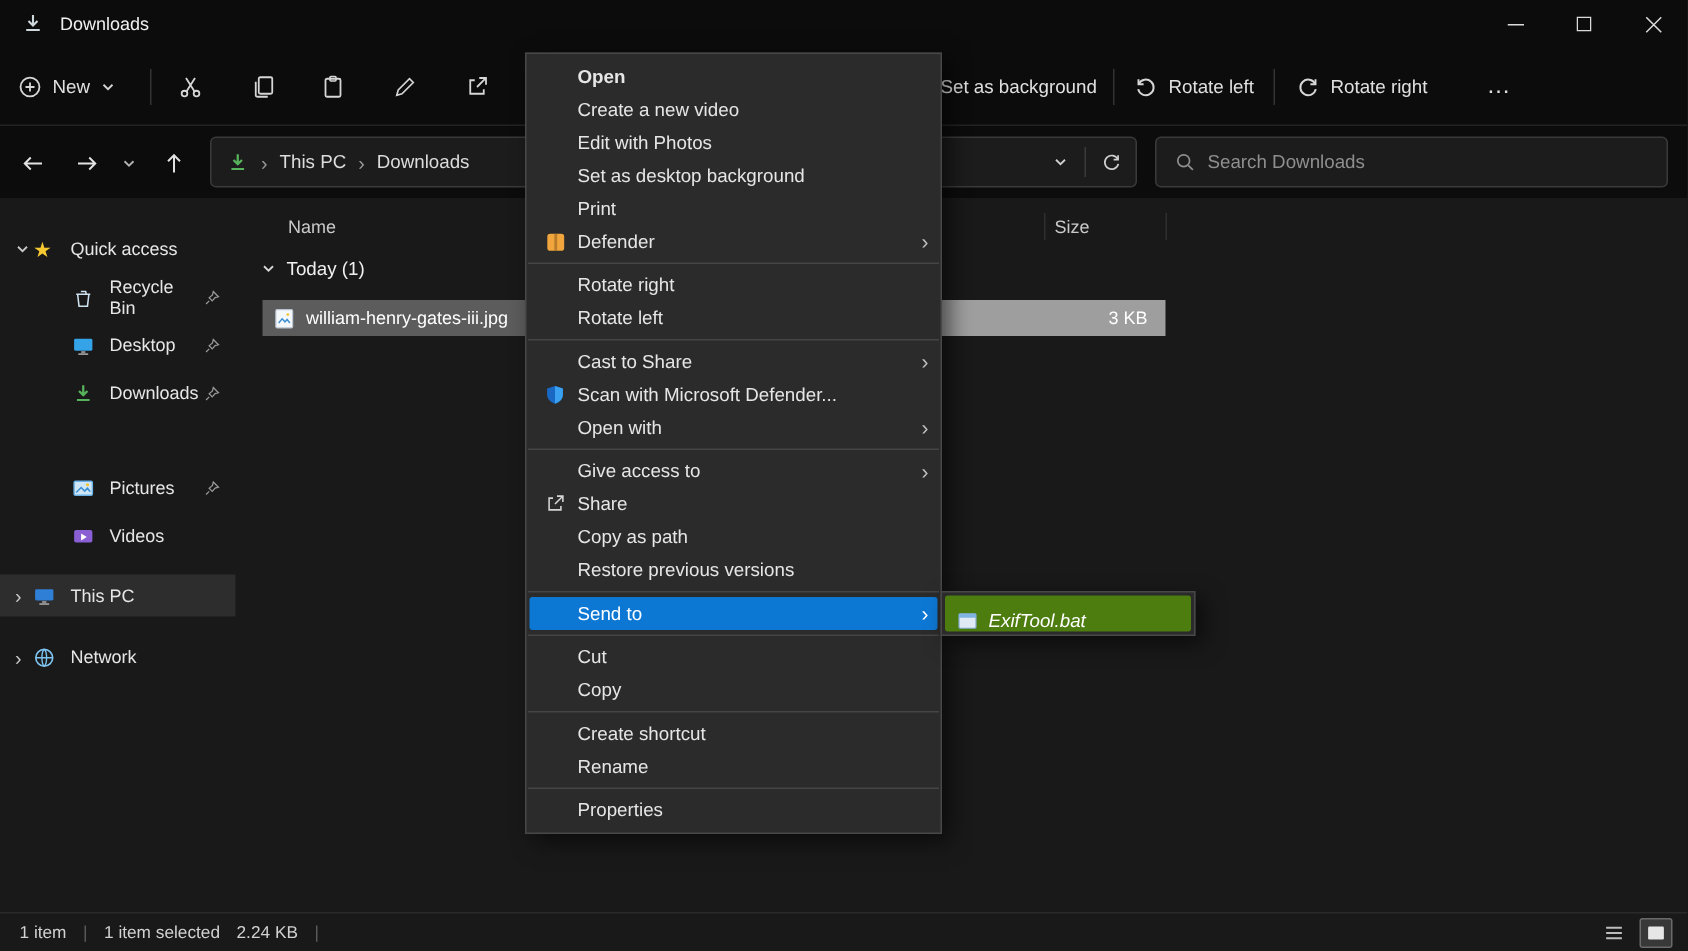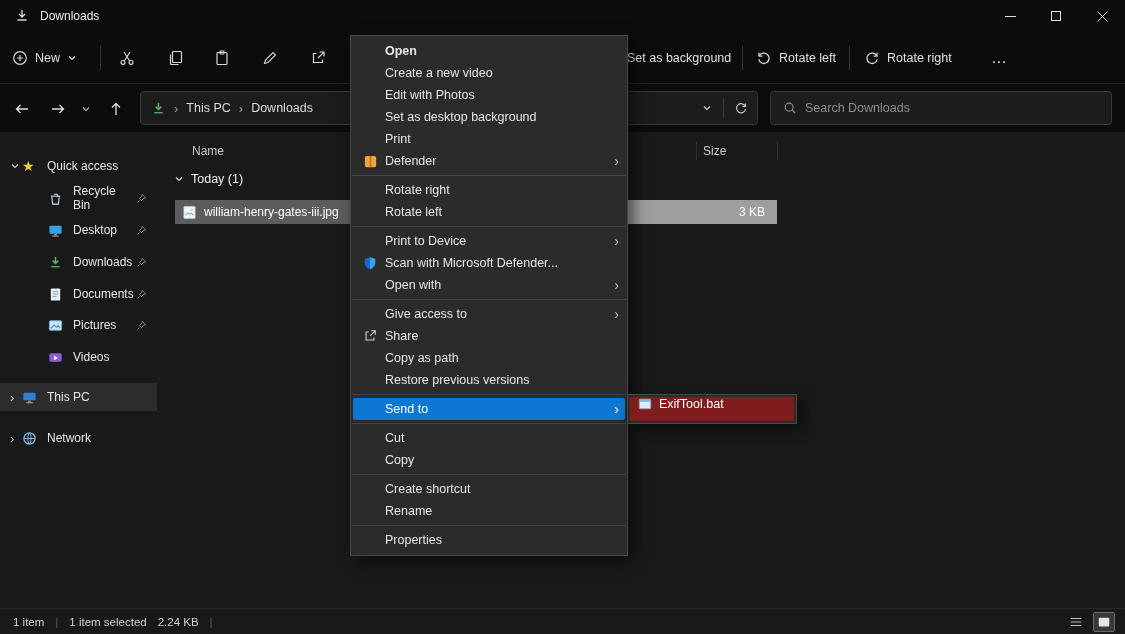--- a/index.html
+++ b/index.html
@@ -61,21 +61,21 @@
   .mi .mi-ico{width:22px;display:flex;align-items:center;}
   .mi .mi-label{white-space:nowrap;}
   .mi .mi-label.bold{font-weight:bold;}
   .mi .mi-arrow{margin-left:auto;color:#c0c0c0;font-size:14px;line-height:1;}
   .mi.selected{background:#0d78d4;margin:0 2px;padding:0 6px 0 10px;border-radius:2px;color:#ffffff;}
   .mi.selected .mi-arrow{color:#ffffff;}
   .menu-sep{height:1px;background:#454545;margin:3px 1px;}
 
   
   .submenu{position:absolute;left:627px;top:394px;width:170px;background:#2b2b2b;border:1px solid #484848;box-shadow:5px 5px 14px rgba(0,0,0,.55);padding:2px;z-index:11;}
-  .submenu .smi{height:24px;background:#7f1d1d;border-radius:2px;display:flex;align-items:flex-start;gap:7px;padding:0 8px;color:#ffffff;font-size:12.5px;}
+  .submenu .smi{height:24px;background:#4d7c0f;border-radius:2px;display:flex;align-items:flex-end;gap:7px;padding:0 8px;color:#ffffff;font-size:12.5px;font-style:italic;}
 
   
   .statusbar{position:absolute;top:608px;left:0;width:100%;height:26px;background:#191919;border-top:1px solid #2a2a2a;display:flex;align-items:center;padding-left:13px;gap:11px;color:#d2d2d2;font-size:11.5px;}
   .sb-sep{color:#5d5d5d;}
   .sb-views{position:absolute;right:10px;top:3px;display:flex;gap:6px;}
   .sb-view{width:22px;height:20px;display:flex;align-items:center;justify-content:center;border:1px solid transparent;border-radius:2px;}
   .sb-view.active{background:#383838;border-color:#6a6a6a;}
 </style>
 </head>
 <body>
@@ -315,35 +315,20 @@
     </span>
     <span>Downloads</span>
     <span class="pin">
       <svg width="11" height="11" viewBox="0 0 16 16">
           <path d="M9 2l5 5-3.2.8L8 11 5 8l3.2-2.8L9 2z" fill="none" stroke="#9a9a9a" stroke-width="1.2"></path>
           <path d="M5 11l-3 3" stroke="#9a9a9a" stroke-width="1.2"></path>
         </svg>
     </span>
   </div>
 
-  <div class="side-row child" style="top:148px;">
-    <span class="side-ico">
-      <svg width="15" height="15" viewBox="0 0 16 16">
-          <rect x="3" y="1.5" width="10" height="13" rx="1" fill="#e9eef4"></rect>
-          <path d="M5 5h6M5 7.5h6M5 10h4" stroke="#7d9cc0" stroke-width="1"></path>
-        </svg>
-    </span>
-    <span>Documents</span>
-    <span class="pin">
-      <svg width="11" height="11" viewBox="0 0 16 16">
-          <path d="M9 2l5 5-3.2.8L8 11 5 8l3.2-2.8L9 2z" fill="none" stroke="#9a9a9a" stroke-width="1.2"></path>
-          <path d="M5 11l-3 3" stroke="#9a9a9a" stroke-width="1.2"></path>
-        </svg>
-    </span>
-  </div>
 
   <div class="side-row child" style="top:179px;">
     <span class="side-ico">
       <svg width="15" height="15" viewBox="0 0 16 16">
           <rect x="1.5" y="3" width="13" height="10" rx="1" fill="#cfe6f7" stroke="#6ab2e8" stroke-width="1"></rect>
           <path d="M3 11l3.5-3.5L9 10l2-2 2 2.5" fill="none" stroke="#3b8fd4" stroke-width="1.1"></path>
           <circle cx="11" cy="5.5" r="1.1" fill="#f4c430"></circle>
         </svg>
     </span>
     <span>Pictures</span>
@@ -457,21 +442,21 @@
     <span class="mi-label">Rotate right</span>
   </div>
   <div class="mi">
     <span class="mi-ico"></span>
     <span class="mi-label">Rotate left</span>
   </div>
   <div class="menu-sep"></div>
 
   <div class="mi">
     <span class="mi-ico"></span>
-    <span class="mi-label">Print to Device</span>
+    <span class="mi-label">Cast to Share</span>
     <span class="mi-arrow">›</span>
   </div>
   <div class="mi">
     <span class="mi-ico">
       <svg width="14" height="14" viewBox="0 0 16 16">
           <path d="M8 1.5L14 3.5V8c0 3.5-2.5 5.8-6 7-3.5-1.2-6-3.5-6-7V3.5L8 1.5z" fill="#1868c4"></path>
           <path d="M8 1.5L14 3.5V8c0 3.5-2.5 5.8-6 7V1.5z" fill="#3aa0f0"></path>
         </svg>
     </span>
     <span class="mi-label">Scan with Microsoft Defender...</span>

